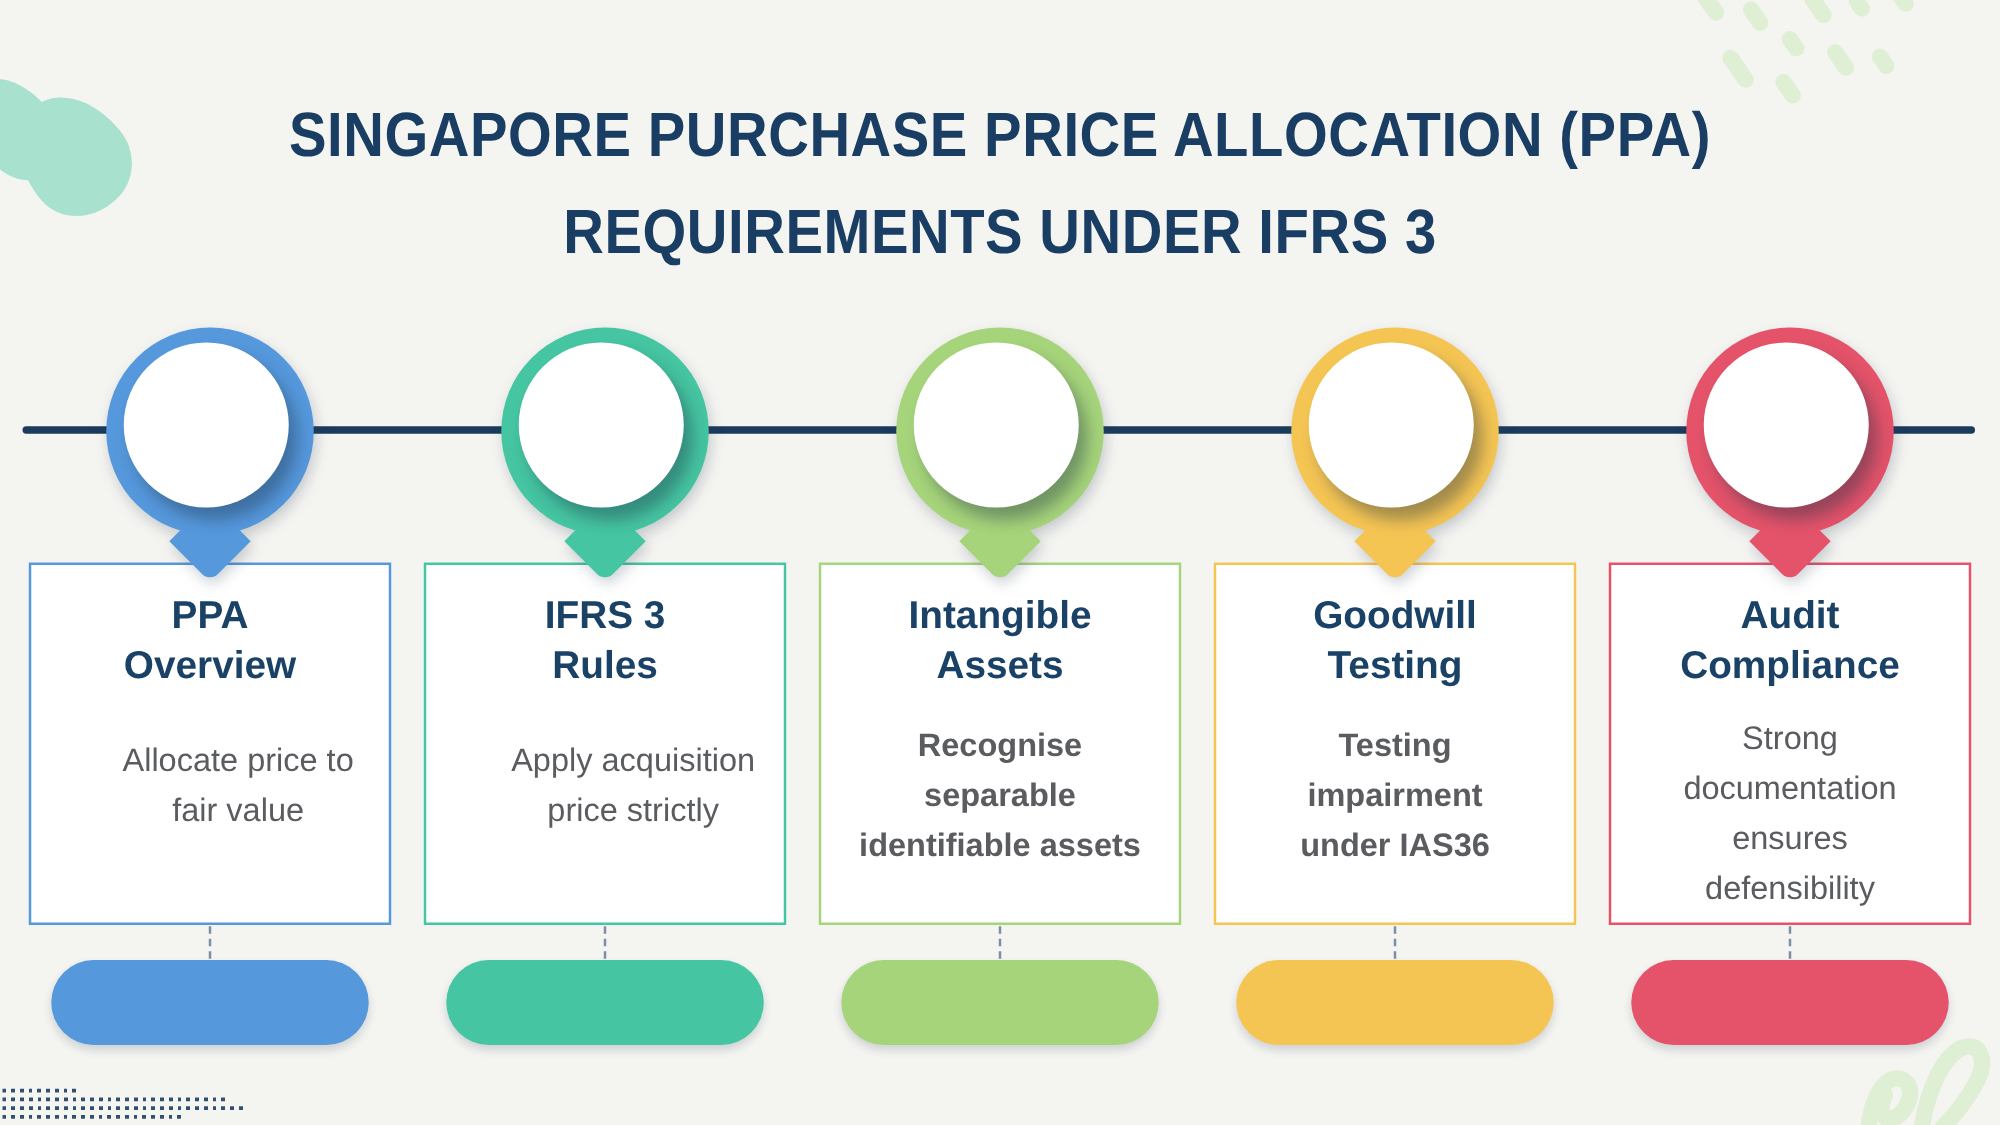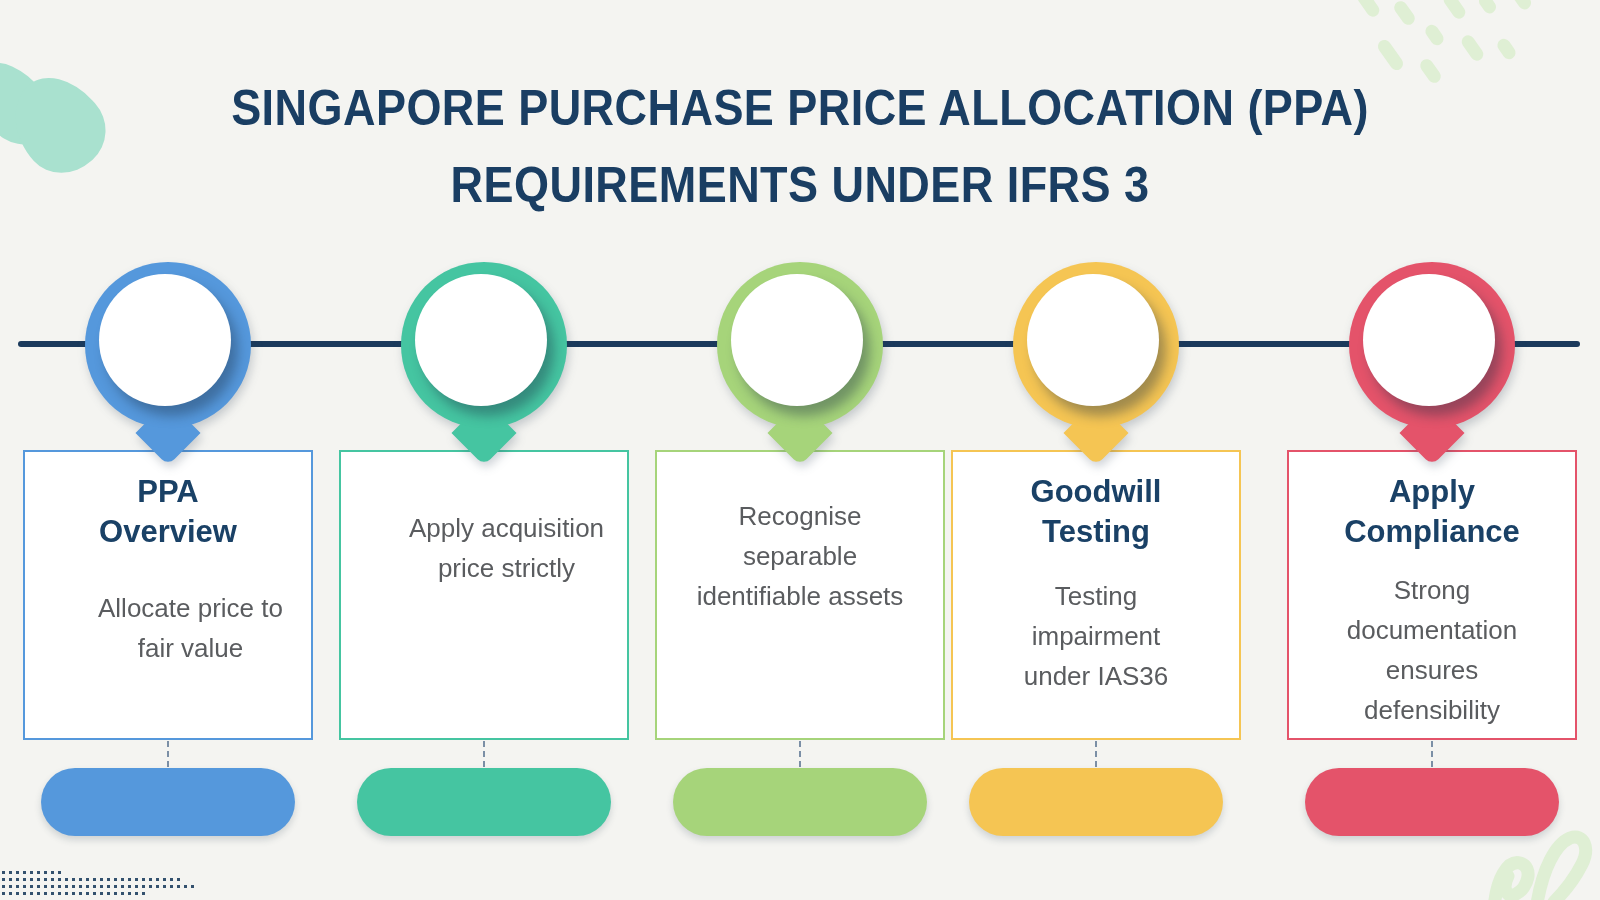--- a/index.html
+++ b/index.html
@@ -11,36 +11,36 @@
     font-size:50px;line-height:77px;font-weight:800;letter-spacing:.5px;
     color:var(--title-color,#1A3E63);white-space:pre-line;
     transform:scaleX(.9);transform-origin:50% 0;}
 
   
   .tl-line{position:absolute;left:18px;top:341px;width:1562px;height:6px;
     background:var(--line,#1B3A5C);border-radius:3px;z-index:1;}
 
   
   .col{position:absolute;top:0;width:290px;height:900px;}
-  .c0{left:23px}.c1{left:339px}.c2{left:655px}.c3{left:951px}.c4{left:1287px}
+  .c0{left:23px}.c1{left:339px}.c2{left:655px}.c3{left:971px}.c4{left:1287px}
 
   .marker{position:absolute;left:62px;top:262px;width:166px;height:220px;z-index:3;
     filter:drop-shadow(2px 5px 5px rgba(40,60,80,.22));}
   .ring{position:absolute;left:0;top:0;width:166px;height:166px;border-radius:50%;background:var(--c);}
   .tail{position:absolute;left:60px;top:148px;width:46px;height:46px;background:var(--c);
     transform:rotate(45deg);border-radius:0 0 9px 0;}
   .inner{position:absolute;left:14px;top:12px;width:132px;height:132px;border-radius:50%;
     background:#ffffff;box-shadow:7px 10px 12px rgba(25,45,65,.38);}
 
   .card{position:absolute;left:0;top:450px;width:290px;height:290px;box-sizing:border-box;
     background:#ffffff;border:2px solid var(--c);z-index:2;text-align:center;padding-top:20px;}
   .card-title{font-size:31px;line-height:40px;font-weight:700;color:var(--card-title,#1A4166);white-space:pre-line;}
   .card-desc{font-size:26px;line-height:40px;color:var(--card-text,#5A5C5F);white-space:pre-line;}
   .c0 .card-desc,.c1 .card-desc{margin-top:36px;margin-left:45px;}
-  .c2 .card-desc,.c3 .card-desc{margin-top:24px;}
+  .c2 .card-desc,.c3 .card-desc{margin-top:24px;font-weight:bold;}
   .c4 .card-desc{margin-top:18px;}
 
   .connector{position:absolute;left:144px;top:741px;height:26px;width:0;
     border-left:2px dashed var(--connector,#7B8FA6);}
   .pill{position:absolute;left:18px;top:768px;width:254px;height:68px;border-radius:34px;
     background:var(--c);box-shadow:0 4px 7px rgba(40,60,80,.18);}
 
   
   .blob-a,.blob-b{position:absolute;background:var(--mint,#A9E1CF);}
   .blob-a{left:-18px;top:58px;width:62px;height:92px;border-radius:52% 48% 42% 58%/58% 60% 38% 44%;transform:rotate(-38deg);}
@@ -106,34 +106,38 @@
     <div class="pill"></div>
   </div>
 
   <div class="col c1" style="--c: #45C5A1;">
     <div class="marker">
       <div class="tail"></div>
       <div class="ring"></div>
       <div class="inner"></div>
     </div>
     <div class="card">
+      <div class="card-title">IFRS 3
+Rules</div>
       <div class="card-desc">Apply acquisition
 price strictly</div>
     </div>
     <div class="connector"></div>
     <div class="pill"></div>
   </div>
 
   <div class="col c2" style="--c: #A6D47A;">
     <div class="marker">
       <div class="tail"></div>
       <div class="ring"></div>
       <div class="inner"></div>
     </div>
     <div class="card">
+      <div class="card-title">Intangible
+Assets</div>
       <div class="card-desc">Recognise
 separable
 identifiable assets</div>
     </div>
     <div class="connector"></div>
     <div class="pill"></div>
   </div>
 
   <div class="col c3" style="--c: #F5C553;">
     <div class="marker">
@@ -152,21 +156,21 @@
     <div class="pill"></div>
   </div>
 
   <div class="col c4" style="--c: #E4536A;">
     <div class="marker">
       <div class="tail"></div>
       <div class="ring"></div>
       <div class="inner"></div>
     </div>
     <div class="card">
-      <div class="card-title">Apply
+      <div class="card-title">Audit
 Compliance</div>
       <div class="card-desc">Strong
 documentation
 ensures
 defensibility</div>
     </div>
     <div class="connector"></div>
     <div class="pill"></div>
   </div>
 

